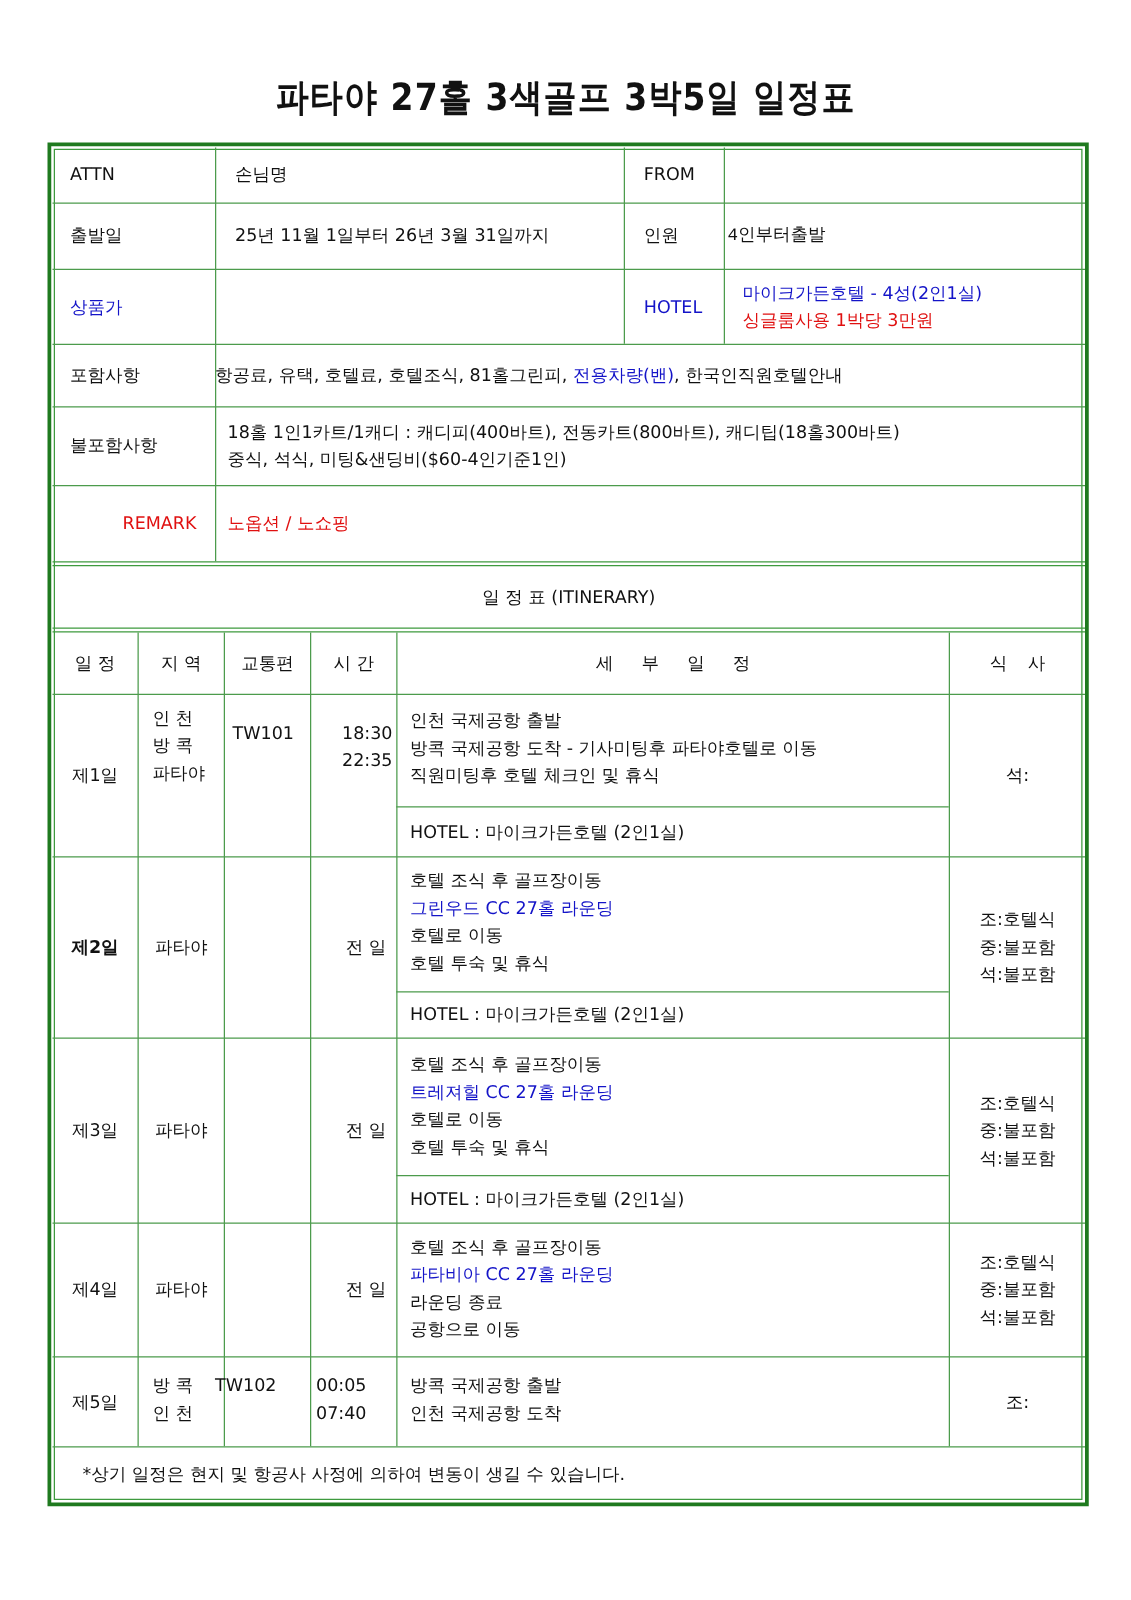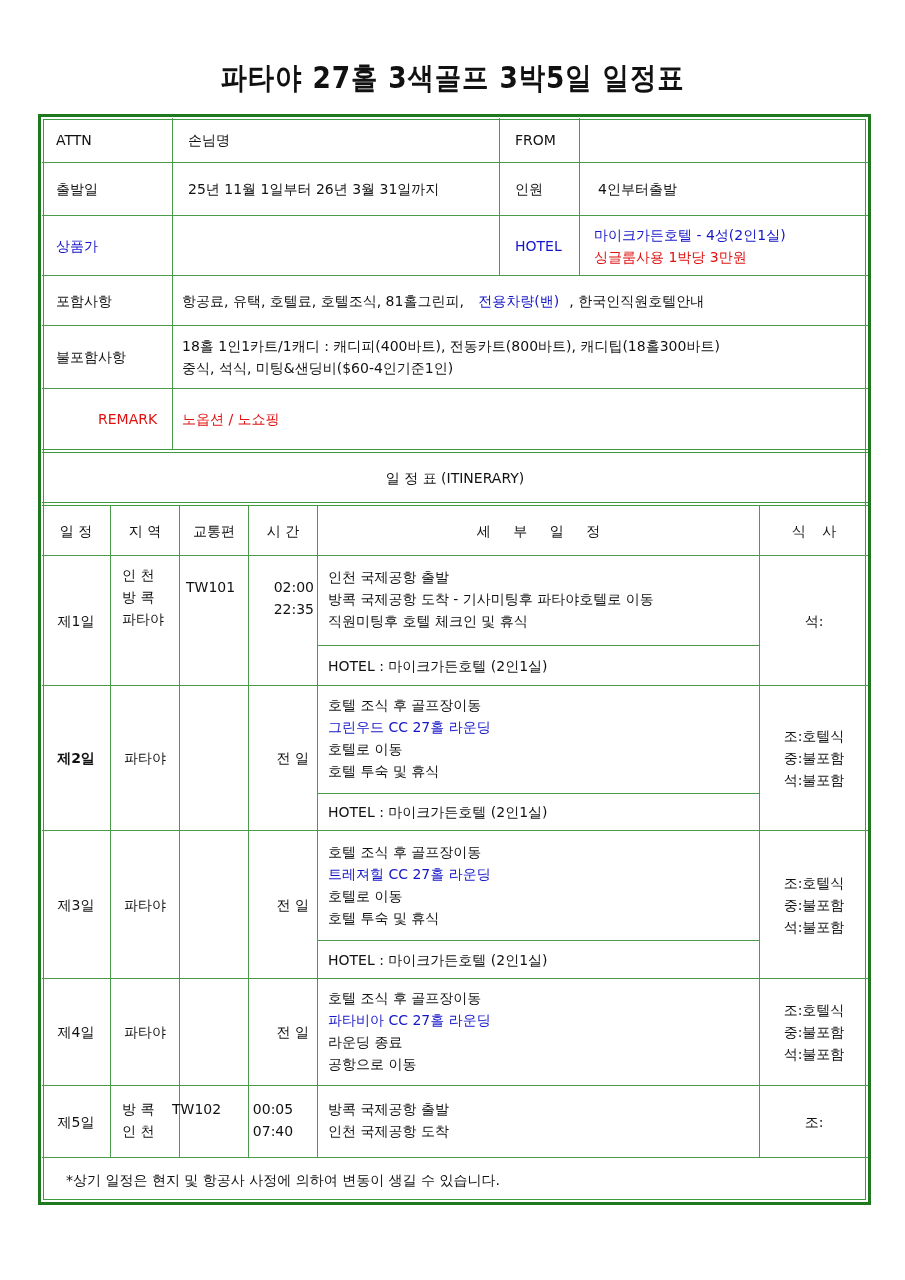--- a/index.html
+++ b/index.html
@@ -42,32 +42,32 @@
 <div class="vl" style="left:579px;top:118px;height:157px;"></div>
 
 <div class="cell" style="left:56px;top:118px;width:110px;height:44px;">ATTN</div>
 <div class="cell" style="left:188px;top:118px;width:300px;height:44px;">손님명</div>
 <div class="cell" style="left:515px;top:118px;width:60px;height:44px;">FROM</div>
 <div class="cell" style="left:594px;top:118px;width:260px;height:44px;"></div>
 
 <div class="cell" style="left:56px;top:163px;width:110px;height:52px;">출발일</div>
 <div class="cell" style="left:188px;top:163px;width:300px;height:52px;">25년 11월 1일부터 26년 3월 31일까지</div>
 <div class="cell" style="left:515px;top:163px;width:60px;height:52px;">인원</div>
-<div class="cell" style="left:598px;top:163px;width:260px;height:52px;">4인부터출발</div>
+<div class="cell" style="left:582px;top:163px;width:260px;height:52px;font-family:Liberation Mono, monospace;">4인부터출발</div>
 
 <div class="cell blue" style="left:56px;top:216px;width:110px;height:59px;">상품가</div>
 <div class="cell" style="left:188px;top:216px;width:300px;height:59px;"></div>
 <div class="cell blue" style="left:515px;top:216px;width:60px;height:59px;">HOTEL</div>
 <div class="cell lines" style="left:594px;top:216px;width:270px;height:59px;justify-content:center;align-items:flex-start;">
   <span class="blue">마이크가든호텔 - 4성(2인1실)</span>
   <span class="red">싱글룸사용 1박당 3만원</span>
 </div>
 
 <div class="cell" style="left:56px;top:276px;width:110px;height:49px;">포함사항</div>
-<div class="cell" style="left:182px;top:276px;width:680px;height:49px;white-space:pre;gap:10px;">
+<div class="cell" style="left:172px;top:276px;width:680px;height:49px;white-space:pre;">
   <span>항공료, 유택, 호텔료, 호텔조식, 81홀그린피, </span><span class="blue">전용차량(밴)</span><span>, 한국인직원호텔안내</span>
 </div>
 
 <div class="cell" style="left:56px;top:326px;width:110px;height:62px;">불포함사항</div>
 <div class="cell lines" style="left:182px;top:326px;width:680px;height:62px;justify-content:center;align-items:flex-start;">
   <span>18홀 1인1카트/1캐디 : 캐디피(400바트), 전동카트(800바트), 캐디팁(18홀300바트)</span>
   <span>중식, 석식, 미팅&amp;샌딩비($60-4인기준1인)</span>
 </div>
 
 <div class="cell red" style="left:56px;top:389px;width:110px;height:60px;margin-left:42px;">REMARK</div>
@@ -100,21 +100,21 @@
 <div class="cell center" style="left:760px;top:506px;width:108px;height:49px;word-spacing:12px;">식 사</div>
 
 <div class="cell center" style="left:42px;top:556px;width:68px;height:129px;">제1일</div>
 <div class="cell lines" style="left:122px;top:564px;width:56px;align-items:flex-start;">
   <span>인 천</span>
   <span>방 콕</span>
   <span>파타야</span>
 </div>
 <div class="cell" style="left:186px;top:576px;width:60px;height:22px;">TW101</div>
 <div class="cell lines" style="left:262px;top:576px;width:52px;align-items:flex-end;">
-  <span>02:00</span>
+  <span>18:30</span>
   <span>22:35</span>
 </div>
 <div class="cell lines" style="left:328px;top:566px;width:420px;align-items:flex-start;">
   <span>인천 국제공항 출발</span>
   <span>방콕 국제공항 도착 - 기사미팅후 파타야호텔로 이동</span>
   <span>직원미팅후 호텔 체크인 및 휴식</span>
 </div>
 <div class="cell" style="left:328px;top:646px;width:420px;height:39px;">HOTEL : 마이크가든호텔 (2인1실)</div>
 <div class="cell center" style="left:760px;top:556px;width:108px;height:129px;">석:</div>
 

